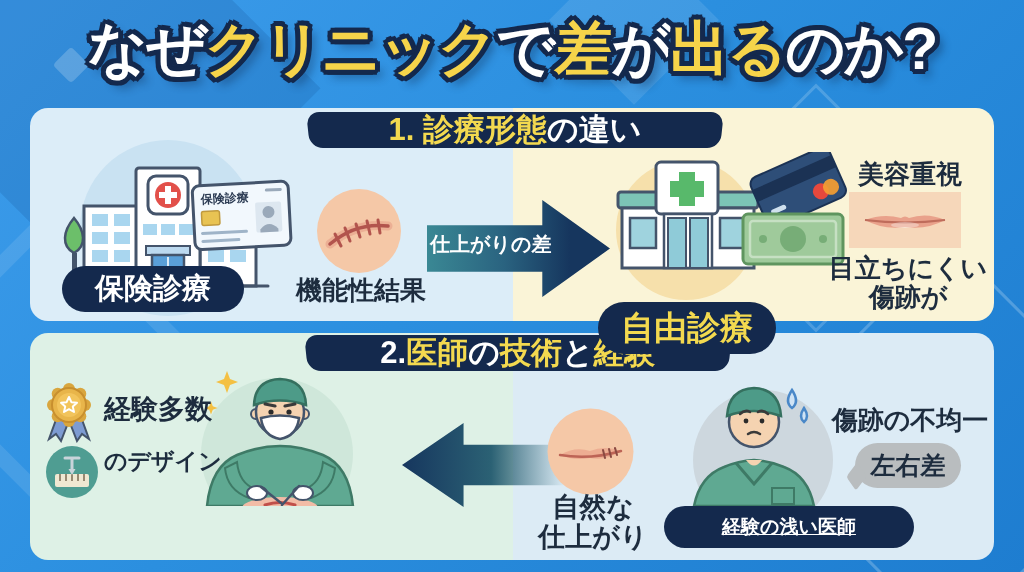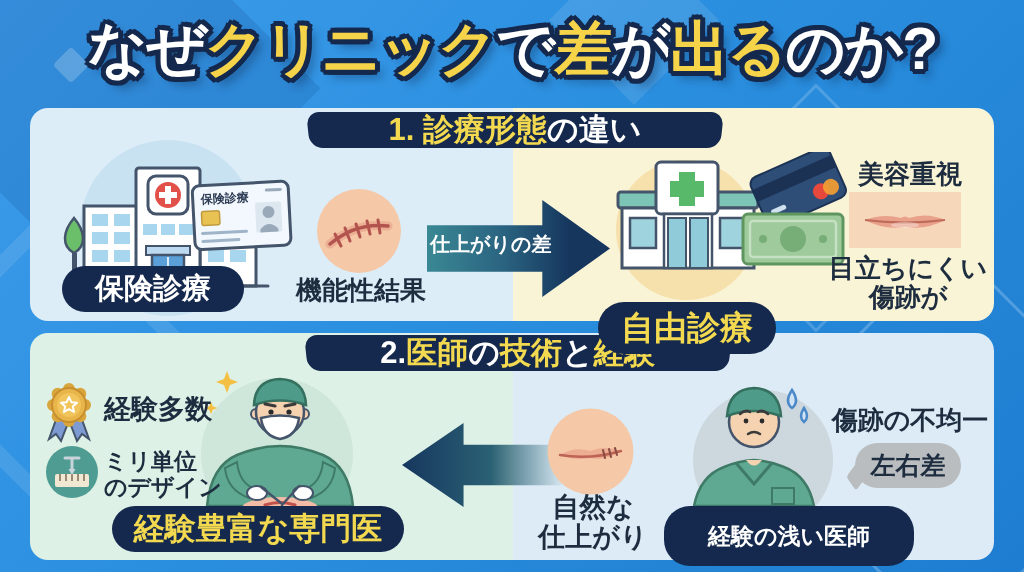--- a/index.html
+++ b/index.html
@@ -49,21 +49,21 @@
   .by{color:#f3d94f;} .bw{color:#ffffff;}
   .banner1{left:308px;top:112px;width:414px;}
   .banner2{left:306px;top:335px;width:424px;}
   
   .pill{position:absolute;background:#14294d;border-radius:26px;display:flex;align-items:center;justify-content:center;
         font-weight:900;z-index:5;white-space:nowrap;}
   .pw{color:#ffffff;} .py{color:#f3d94f;}
   .pill-hoken{left:62px;top:266px;width:182px;height:46px;font-size:29px;}
   .pill-jiyu{left:598px;top:259px;width:178px;height:52px;font-size:33px;margin-top:43px;}
   .pill-senmon{left:112px;top:506px;width:292px;height:46px;font-size:31px;}
-  .pill-asai{left:664px;top:506px;width:250px;height:60px;font-size:23px;}
+  .pill-asai{left:664px;top:506px;width:250px;height:42px;font-size:19px;text-decoration:underline;}
   
   .cap{position:absolute;color:#1d2c3e;font-weight:900;text-align:center;line-height:1.12;white-space:nowrap;z-index:3;}
   
   .arrow{position:absolute;z-index:2;}
   .arrow1{left:427px;top:200px;width:183px;height:97px;
     clip-path:polygon(0% 26%,63% 26%,63% 0%,100% 50%,63% 100%,63% 74%,0% 74%);
     background:linear-gradient(90deg,#3a8894 0%,#2a6380 42%,#16365e 78%);}
   .arrow1-label{position:absolute;left:430px;top:231px;width:152px;text-align:left;color:#fff;
     font-size:20px;font-weight:900;z-index:3;white-space:nowrap;}
   .arrow2{left:402px;top:423px;width:162px;height:84px;
@@ -274,21 +274,20 @@
         <line x1="20" y1="28" x2="20" y2="35"></line>
       <line x1="26" y1="28" x2="26" y2="35"></line>
         <line x1="32" y1="28" x2="32" y2="35"></line>
         <line x1="38" y1="28" x2="38" y2="35"></line>
     </g>
     <line x1="26" y1="12" x2="26" y2="25" stroke="#c9d4da" stroke-width="3"></line>
     <line x1="19" y1="12" x2="33" y2="12" stroke="#c9d4da" stroke-width="3" stroke-linecap="round"></line>
     <path d="M22.5,23 L29.5,23 L26,29 Z" fill="#c9d4da"></path>
   </svg>
   <div class="cap" style="left:104px;top:448px;width:110px;font-size:23px;text-align:left;line-height:1.15;">
-    <div>ミリ単位</div>
     <div>のデザイン</div>
   </div>
 
   <svg class="abs" style="left:165px;top:356px;z-index:2" width="215" height="150" viewBox="0 0 215 150">
     <circle cx="112" cy="98" r="76" fill="#cfe7da"></circle>
     <path d="M42,150 Q46,110 72,99 Q94,90 115,90 Q136,90 158,99 Q184,110 188,150 Z" fill="#5fa992" stroke="#3e7a66" stroke-width="2.5"></path>
     <path d="M60,112 Q62,134 84,142 L90,133 Q74,127 72,106 Z" fill="#5fa992" stroke="#3e7a66" stroke-width="2"></path>
     <path d="M170,112 Q168,134 146,142 L140,133 Q156,127 158,106 Z" fill="#5fa992" stroke="#3e7a66" stroke-width="2"></path>
     <ellipse cx="115" cy="152" rx="38" ry="11" fill="#f2bca6"></ellipse>
     <path d="M100,149 Q115,144 130,149" stroke="#c0504a" stroke-width="3" fill="none" stroke-linecap="round"></path>
@@ -302,23 +301,20 @@
     <path d="M89,49 Q90,24 115,23 Q140,24 141,49 Q115,40 89,49 Z" fill="#4d9b88" stroke="#35705f" stroke-width="2.5"></path>
     <path d="M100,48 L110,50" stroke="#3a3a3a" stroke-width="3" stroke-linecap="round"></path>
     <path d="M120,50 L130,48" stroke="#3a3a3a" stroke-width="3" stroke-linecap="round"></path>
     <circle cx="106" cy="56" r="2.6" fill="#2b2b2b"></circle>
       <circle cx="124" cy="56" r="2.6" fill="#2b2b2b"></circle>
     <path d="M96,62 Q115,57 134,62 Q132,80 115,83 Q98,80 96,62 Z" fill="#ffffff" stroke="#44546b" stroke-width="2.5"></path>
     <path transform="translate(62,26)" d="M0,-11 L3,-3 L11,0 L3,3 L0,11 L-3,3 L-11,0 L-3,-3 Z" fill="#f4c043"></path>
     <path transform="translate(46,52) scale(0.6)" d="M0,-11 L3,-3 L11,0 L3,3 L0,11 L-3,3 L-11,0 L-3,-3 Z" fill="#f4c043"></path>
   </svg>
 
-  <div class="pill pill-senmon py">
-    <span>経験豊富な専門医</span>
-  </div>
 
   <div class="arrow arrow2"></div>
 
   <svg class="abs" style="left:547px;top:408px;z-index:2" width="87" height="87" viewBox="0 0 87 87">
     <circle cx="43.5" cy="43.5" r="43" fill="#f5c8a7"></circle>
     <path d="M13,47 Q28,38 43,43 Q58,37 74,43 Q60,53 43,50 Q27,53 13,47 Z" fill="#eba88e" opacity="0.85"></path>
     <path d="M13,47 Q43,52 74,43" fill="none" stroke="#bd6456" stroke-width="2.5" stroke-linecap="round"></path>
     <g stroke="#8a4a42" stroke-width="2" stroke-linecap="round">
       <line x1="56" y1="42" x2="58" y2="50"></line>
         <line x1="62" y1="41" x2="64" y2="49"></line>

